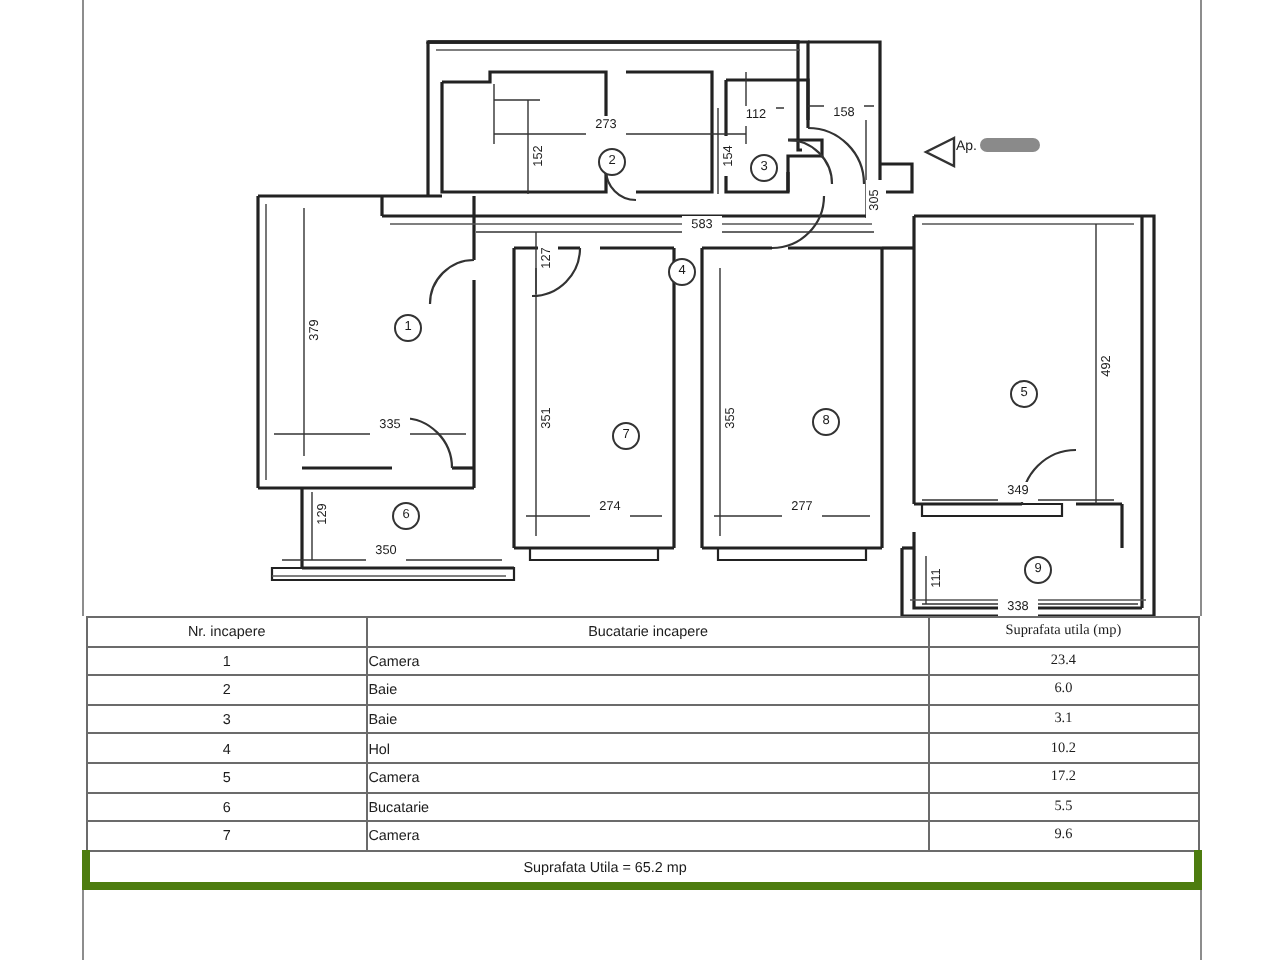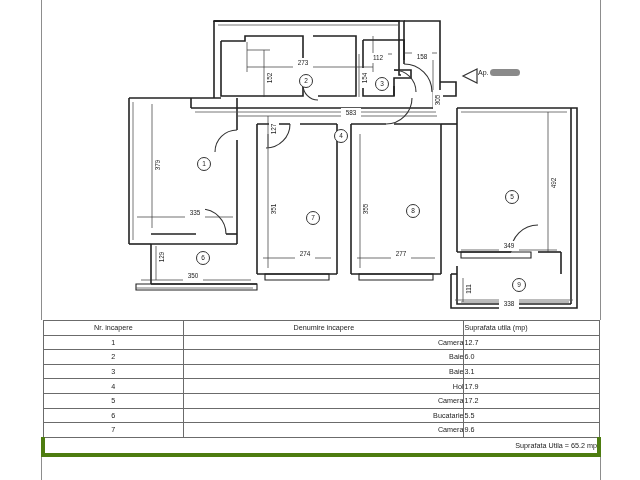--- a/index.html
+++ b/index.html
@@ -9,45 +9,45 @@
     color:#111;overflow:hidden;position:relative;
   }
   #page{position:absolute;left:0;top:0;width:640px;height:480px;}
 
   
   .page-rule{position:absolute;background:#8d8d8d;}
   .page-rule.left{left:41px;top:0;width:1px;height:480px;}
   .page-rule.right{left:600px;top:0;width:1px;height:480px;}
 
   .plan-wrap{position:absolute;left:41px;top:12px;width:560px;height:305px;}
-  .table-wrap{position:absolute;left:41px;top:320px;width:560px;height:125px;}
+  .table-wrap{position:absolute;left:41px;top:308px;width:560px;height:125px;}
 
   svg{display:block;}
 
   
   table.roomtable{
     border-collapse:collapse;
     width:560px;
     font-size:7.2px;
     line-height:1;
     background:#fff;
   }
   table.roomtable th,table.roomtable td{
     border:1px solid #6b6b6b;
     padding:0;height:13.6px;
     font-weight:normal;
     color:#1c1c1c;
   }
   th.c-nr,td.c-nr{width:75px;text-align:center;}
   th.c-name,td.c-name{width:330px;text-align:center;}
-  td.c-name{text-align:right;padding-left:10px;margin-left:32px;}
-  th.c-area,td.c-area{width:155px;text-align:left;}
+  td.c-name{text-align:left;padding-left:10px;margin-left:32px;}
+  th.c-area,td.c-area{width:155px;text-align:center;font-family:Liberation Serif, serif;}
   tr.total td{
     border:4px solid #4d7c0f;border-top:1px solid #6b6b6b;
-    text-align:right;padding-left:78px;height:15px;
+    text-align:left;padding-left:78px;height:15px;
   }
   tr.total td.blank-left{border-right:none;}
   .totalcell{border-left:none !important;}
 
   .rt-head th{background:#fff;}
 </style>
 </head>
 <body>
 
 <div id="page">
@@ -244,44 +244,44 @@
     <div id="ap-label" style="position:absolute;left:437px;top:57px;font-size:7px;color:#1c1c1c;white-space:nowrap;">
       <span>Ap.</span><span id="redaction" style="display:inline-block;width:30px;height:7px;background:#8a8a8a;border-radius:4px;vertical-align:-1px;margin-left:1px;"></span>
     </div>
   </div>
 
   <div class="table-wrap">
     <table class="roomtable">
       <thead>
         <tr class="rt-head">
           <th class="c-nr">Nr. incapere</th>
-          <th class="c-name">Denumire incapere</th>
+          <th class="c-name">Bucatarie incapere</th>
           <th class="c-area">Suprafata utila (mp)</th>
         </tr>
       </thead>
       <tbody id="tbody">
           <tr>
             <td class="c-nr">1</td>
             <td class="c-name">Camera</td>
-            <td class="c-area">12.7</td>
+            <td class="c-area">23.4</td>
           </tr>
           <tr>
             <td class="c-nr">2</td>
             <td class="c-name">Baie</td>
             <td class="c-area">6.0</td>
           </tr>
           <tr>
             <td class="c-nr">3</td>
             <td class="c-name">Baie</td>
             <td class="c-area">3.1</td>
           </tr>
           <tr>
             <td class="c-nr">4</td>
             <td class="c-name">Hol</td>
-            <td class="c-area">17.9</td>
+            <td class="c-area">10.2</td>
           </tr>
           <tr>
             <td class="c-nr">5</td>
             <td class="c-name">Camera</td>
             <td class="c-area">17.2</td>
           </tr>
           <tr>
             <td class="c-nr">6</td>
             <td class="c-name">Bucatarie</td>
             <td class="c-area">5.5</td>

